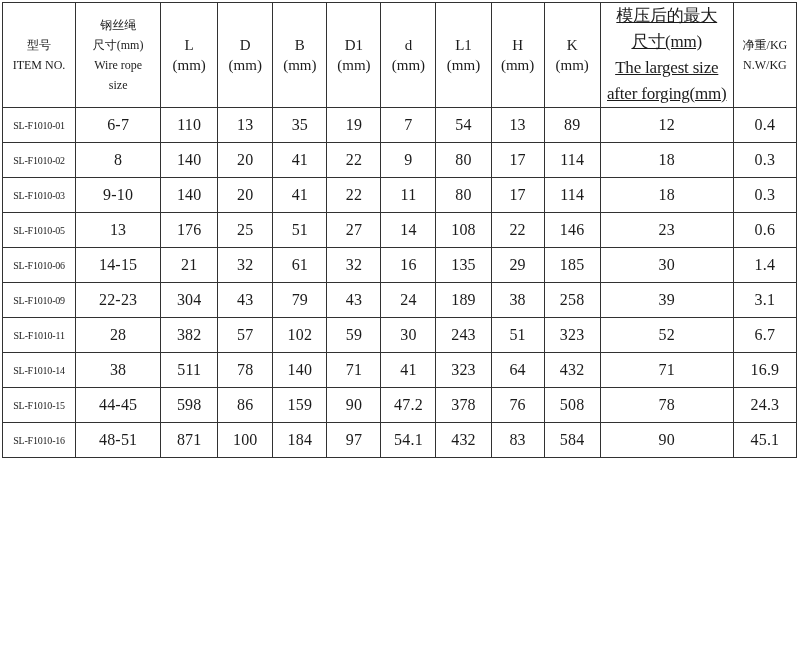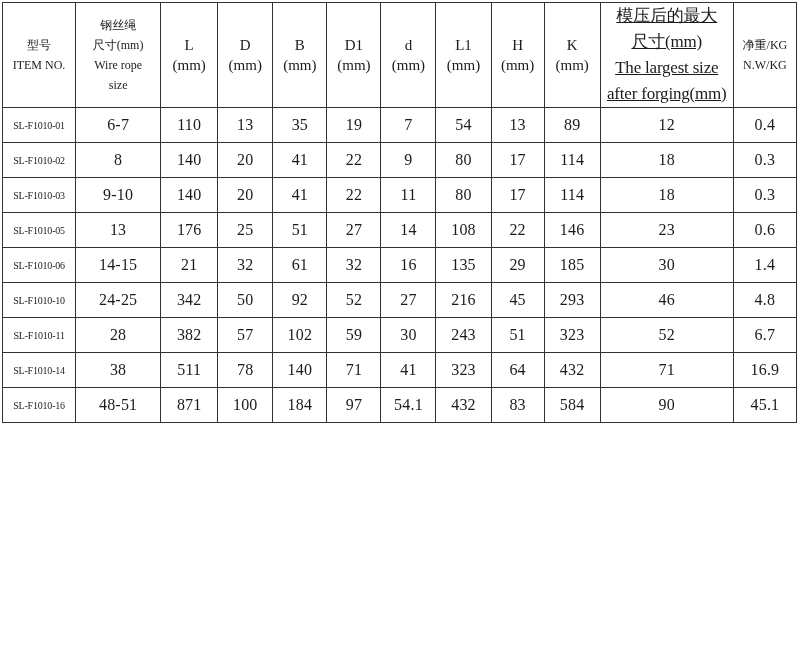--- a/index.html
+++ b/index.html
@@ -162,32 +162,32 @@
         <td>61</td>
         <td>32</td>
         <td>16</td>
         <td>135</td>
         <td>29</td>
         <td>185</td>
         <td>30</td>
         <td>1.4</td>
       </tr>
       <tr>
-        <td class="item">SL-F1010-10</td>
-        <td>24-25</td>
-        <td>342</td>
-        <td>50</td>
-        <td>92</td>
-        <td>52</td>
-        <td>27</td>
-        <td>216</td>
-        <td>45</td>
-        <td>293</td>
-        <td>46</td>
-        <td>4.8</td>
+        <td class="item">SL-F1010-09</td>
+        <td>22-23</td>
+        <td>304</td>
+        <td>43</td>
+        <td>79</td>
+        <td>43</td>
+        <td>24</td>
+        <td>189</td>
+        <td>38</td>
+        <td>258</td>
+        <td>39</td>
+        <td>3.1</td>
       </tr>
       <tr>
         <td class="item">SL-F1010-11</td>
         <td>28</td>
         <td>382</td>
         <td>57</td>
         <td>102</td>
         <td>59</td>
         <td>30</td>
         <td>243</td>
@@ -204,20 +204,34 @@
         <td>140</td>
         <td>71</td>
         <td>41</td>
         <td>323</td>
         <td>64</td>
         <td>432</td>
         <td>71</td>
         <td>16.9</td>
       </tr>
       <tr>
+        <td class="item">SL-F1010-15</td>
+        <td>44-45</td>
+        <td>598</td>
+        <td>86</td>
+        <td>159</td>
+        <td>90</td>
+        <td>47.2</td>
+        <td>378</td>
+        <td>76</td>
+        <td>508</td>
+        <td>78</td>
+        <td>24.3</td>
+      </tr>
+      <tr>
         <td class="item">SL-F1010-16</td>
         <td>48-51</td>
         <td>871</td>
         <td>100</td>
         <td>184</td>
         <td>97</td>
         <td>54.1</td>
         <td>432</td>
         <td>83</td>
         <td>584</td>

